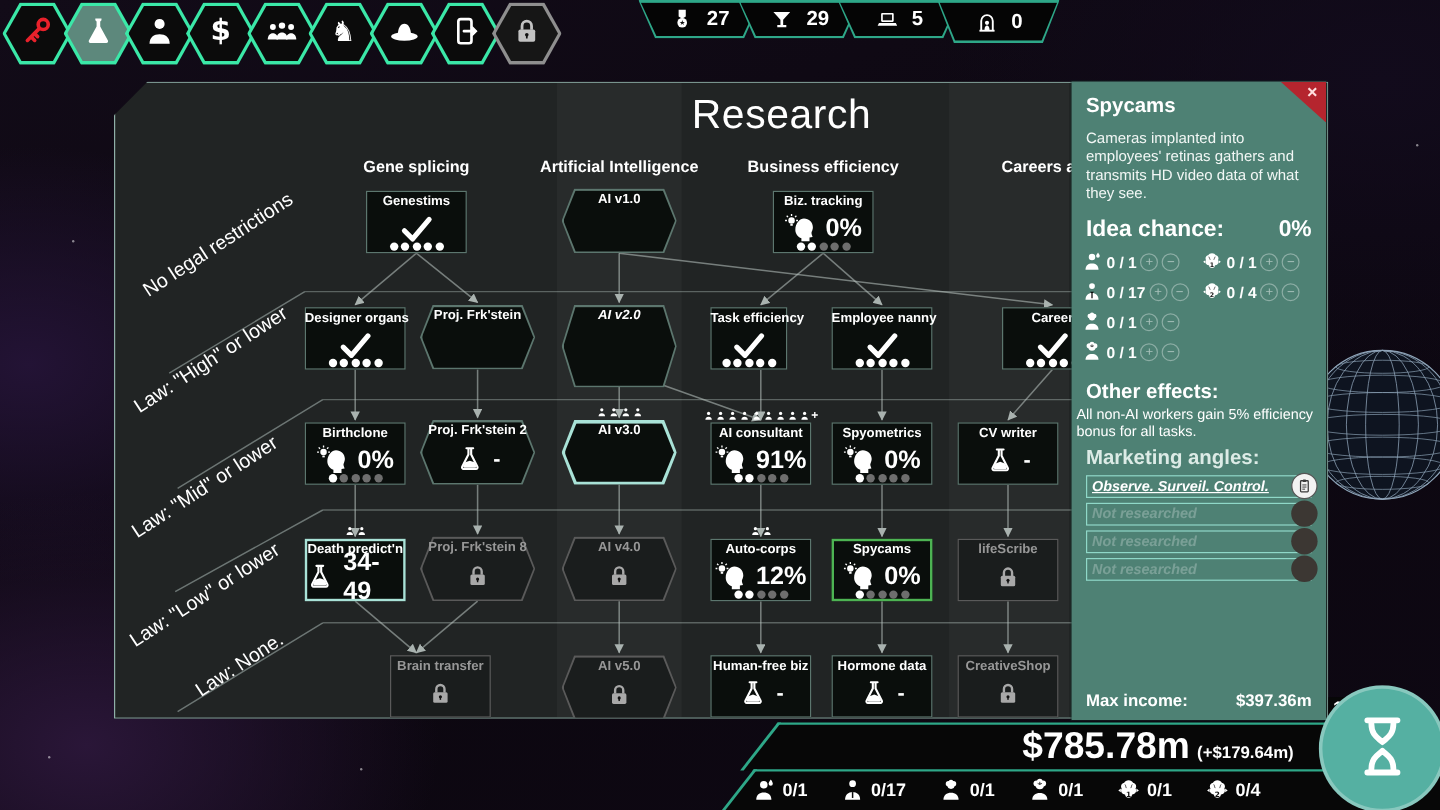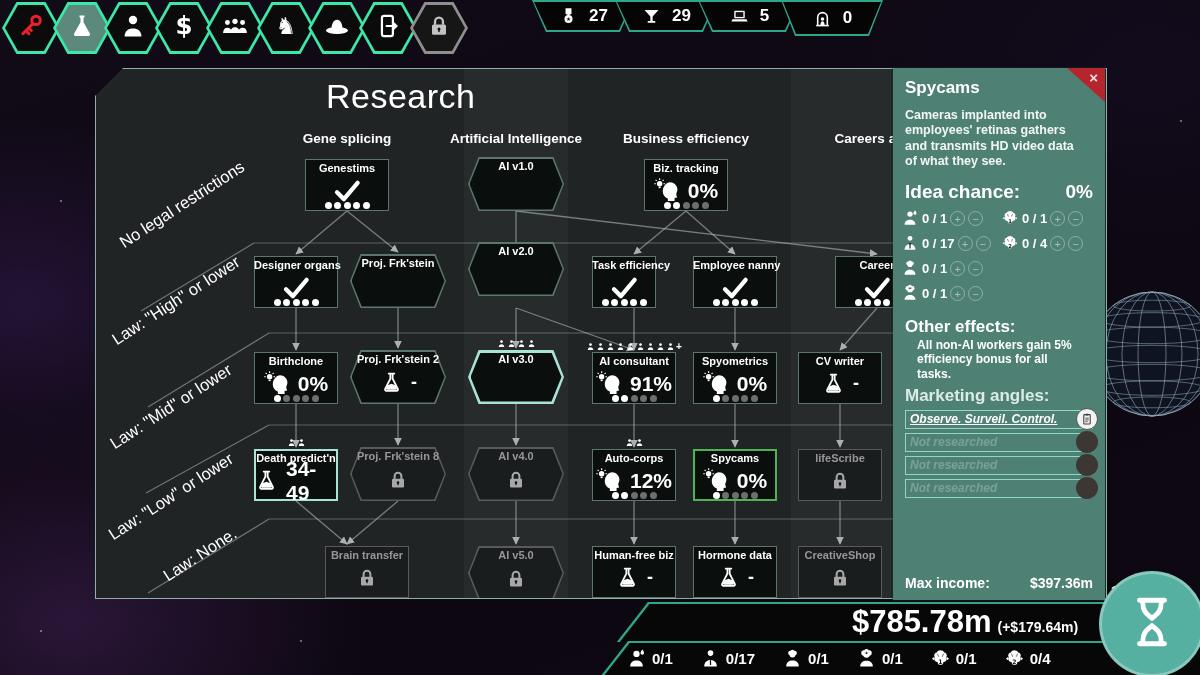--- a/index.html
+++ b/index.html
@@ -28,21 +28,21 @@
      clip-path:polygon(0 0,100% 0,calc(100% - 14px) 100%,14px 100%);}
   .counter .c-in{position:absolute;inset:2px;background:#050505;
      clip-path:polygon(0 0,100% 0,calc(100% - 13px) 100%,13px 100%);
      display:flex;align-items:center;justify-content:center;gap:10px;}
   .counter .c-val{font-size:17px;font-weight:bold;}
 
   
   .board{position:absolute;left:95px;top:68px;width:1010px;height:529px;background:#212424;
      border:1.5px solid #8fb0a8;clip-path:polygon(28px 0,100% 0,100% 100%,0 100%,0 28px);overflow:hidden;z-index:10;}
   .stripe{position:absolute;top:0;bottom:0;background:rgba(255,255,255,.035);}
-  .board-title{position:absolute;left:230px;top:8px;width:400px;text-align:left;font-size:34px;letter-spacing:.5px;color:#fff;}
+  .board-title{position:absolute;left:230px;top:8px;width:400px;text-align:right;font-size:34px;letter-spacing:.5px;color:#fff;}
   .colhead{position:absolute;top:62px;width:180px;margin-left:-90px;text-align:center;font-size:13.5px;font-weight:bold;}
   .lawlabel{position:absolute;width:160px;margin-left:-80px;margin-top:-26px;text-align:center;
      font-size:16.5px;color:#fff;transform:rotate(-33deg);line-height:1.15;}
   #links{position:absolute;left:0;top:0;}
 
   .node{position:absolute;z-index:5;cursor:pointer;}
   .node .ncore{position:absolute;inset:0;background:#0a0e0c;border:1px solid #5c766e;box-sizing:border-box;}
   .node.ready .ncore{border:2px solid #a9e2d7;}
   .node.selected .ncore{border:2px solid #4db353;}
   .node.locked .ncore{background:#1a1d1d;border:1px solid #5a5a5a;}
@@ -64,29 +64,29 @@
   .ndots i.on{background:#fff;}
   .nworkers{position:absolute;left:0;right:0;top:-11px;display:flex;justify-content:center;align-items:center;gap:1px;color:#fff;font-weight:bold;font-size:10px;}
 
   
   .panel{position:absolute;left:893px;top:68px;width:212px;height:532px;background:#4e8174;z-index:30;
      box-shadow:0 0 0 1px rgba(20,50,44,.4);}
   .panel-close{position:absolute;right:0;top:0;width:38px;height:34px;background:#b5252e;
      clip-path:polygon(0 0,100% 0,100% 100%);cursor:pointer;}
   .panel-close span{position:absolute;right:7px;top:1px;font-size:15px;font-weight:bold;color:#ffdede;}
   .p-title{padding:10px 12px 0;font-size:17px;font-weight:bold;}
-  .p-desc{padding:10px 12px 0;font-size:12.5px;font-weight:bold;line-height:1.22;color:#f2f7f5;width:178px;}
+  .p-desc{padding:10px 12px 0;font-size:12.5px;font-weight:normal;line-height:1.22;color:#f2f7f5;width:178px;}
   .p-idea{display:flex;justify-content:space-between;align-items:baseline;padding:12px 12px 4px;font-size:19px;font-weight:bold;}
   .p-slots{display:grid;grid-template-columns:100px 88px;padding:2px 8px;row-gap:7px;}
   .slot{display:flex;align-items:center;gap:3px;}
   .slot .sv{font-size:13px;font-weight:bold;white-space:nowrap;}
   .pm{width:15px;height:15px;border-radius:50%;border:1.5px solid rgba(255,255,255,.35);color:rgba(255,255,255,.5);
      font-size:11px;line-height:14px;text-align:center;box-sizing:border-box;flex:0 0 auto;}
   .p-h2{padding:14px 12px 0;font-size:17px;font-weight:bold;line-height:1;}
-  .p-effect{padding:3px 24px 0;font-size:12px;font-weight:bold;line-height:1.2;}
+  .p-effect{padding:3px 4px 0;font-size:12px;font-weight:normal;line-height:1.2;}
   .p-mkt{padding:6px 12px 0;font-size:17px;font-weight:bold;color:#dcebe6;line-height:1;}
   .angles{padding:6px 12px 0;}
   .angle{position:relative;border:1px solid #8fd8c8;height:17px;margin-bottom:4px;padding:0 2px 0 4px;
      font-size:12px;font-style:italic;font-weight:bold;line-height:17px;white-space:nowrap;cursor:pointer;}
   .angle.researched{color:#fff;text-decoration:underline;}
   .angle.not{color:rgba(255,255,255,.25);}
   .angle .adot{position:absolute;right:-6px;top:-3px;width:22px;height:22px;border-radius:50%;background:#3c3733;}
   .angle.researched .adot{background:#f2f2f2;border:1.5px solid #555;box-sizing:border-box;
      display:flex;align-items:center;justify-content:center;}
   .p-max{position:absolute;left:12px;right:12px;bottom:9px;display:flex;justify-content:space-between;
@@ -409,21 +409,21 @@
             <i class="on"></i>
             <i class="on"></i>
           </div>
         </div>
         <div class="node empty hexshape" style="left: 254px; top: 185px; width: 96px; height: 54px;">
           <div class="hx-out"></div>
           <div class="hx-in"></div>
           <div class="ntitle">Proj. Frk'stein</div>
           <div class="nbody"></div>
         </div>
-        <div class="node empty hexshape" style="left: 372px; top: 173px; width: 96px; height: 54px;">
+        <div class="node empty hexshape" style="left: 372px; top: 185px; width: 96px; height: 69px; font-style: italic;">
           <div class="hx-out"></div>
           <div class="hx-in"></div>
           <div class="ntitle">AI v2.0</div>
           <div class="nbody"></div>
         </div>
         <div class="node done" style="left: 496px; top: 187px; width: 64px; height: 52px;">
           <div class="ncore"></div>
           <div class="ntitle">Task efficiency</div>
           <div class="nbody">
             <span style="display: flex;">

